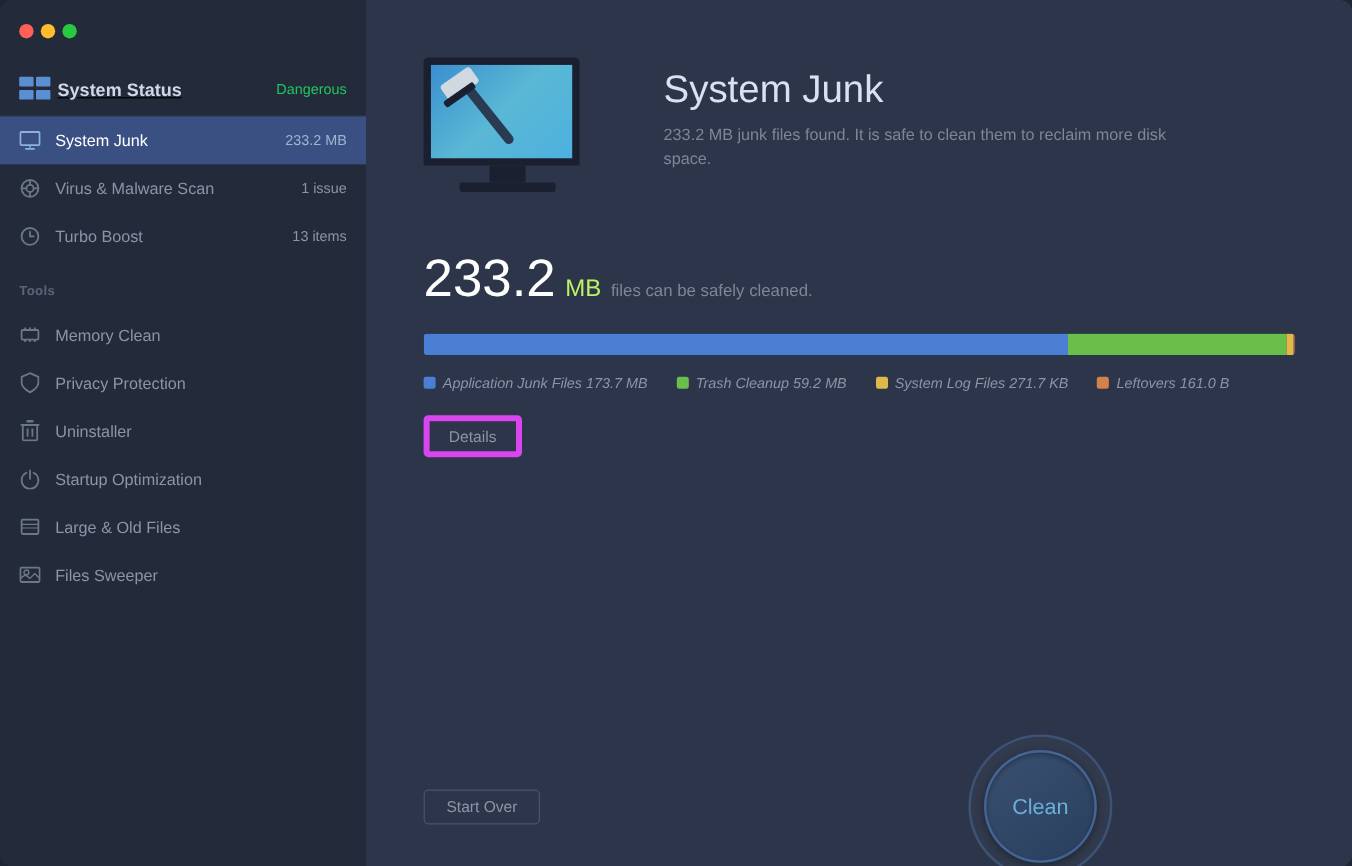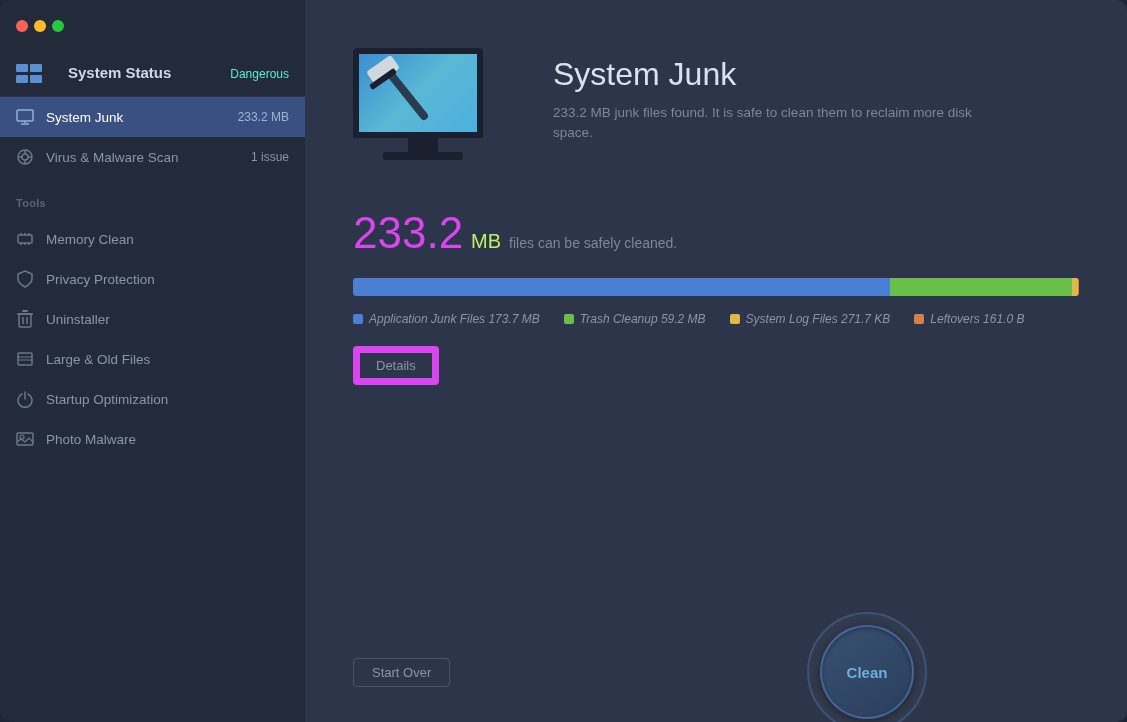--- a/index.html
+++ b/index.html
@@ -50,22 +50,23 @@
     .header-section {
       display: flex;
       align-items: center;
       padding: 12px 16px;
       justify-content: space-between;
       border-bottom: 1px solid rgba(255,255,255,0.05);
     }
 
     .header-left {
       display: flex;
-      align-items: flex-start;
-      gap: 24px;
+      align-items: flex-end;
+      gap: 4px;
+      text-decoration: underline;
     }
 
     .system-status-icon {
       width: 28px;
       height: 20px;
       display: flex;
       gap: 2px;
       flex-wrap: wrap;
     }
 
@@ -76,21 +77,21 @@
       border-radius: 1px;
     }
 
     .header-title {
       color: #d0d8e8;
       font-size: 15px;
       font-weight: 600;
     }
 
     .dangerous-badge {
-      color: #5eead4;
+      color: #22c55e;
       font-size: 12px;
       font-weight: 500;
     }
 
     
     .nav-item {
       display: flex;
       align-items: center;
       padding: 11px 16px;
       cursor: pointer;
@@ -215,21 +216,21 @@
     }
 
     .size-display {
       display: flex;
       align-items: baseline;
       gap: 8px;
       margin-bottom: 20px;
     }
 
     .size-big {
-      color: #d946ef;
+      color: #ffffff;
       font-size: 44px;
       font-weight: 300;
     }
 
     .size-unit {
       color: #bef264;
       font-size: 20px;
       font-weight: 300;
     }
 
@@ -294,21 +295,21 @@
     }
 
     .legend-dot-blue { background: #4a7fd4; }
     .legend-dot-green { background: #6abf4b; }
     .legend-dot-yellow { background: #e0b84a; }
     .legend-dot-orange { background: #d4824a; }
 
     
     .details-btn {
       background: transparent;
-      border: 7px solid #d946ef;
+      border: 5px solid #d946ef;
       color: #8a95a8;
       padding: 5px 16px;
       border-radius: 4px;
       font-size: 13px;
       cursor: pointer;
       margin-bottom: 30px;
     }
 
     
     .bottom-area {
@@ -355,22 +356,22 @@
       border: 2px solid rgba(80,120,180,0.6);
       display: flex;
       align-items: center;
       justify-content: center;
       cursor: pointer;
       box-shadow: inset 0 2px 4px rgba(0,0,0,0.3), 0 2px 8px rgba(0,0,0,0.4);
     }
 
     .clean-btn-text {
       color: #6ab0d8;
-      font-size: 15px;
-      font-weight: 700;
+      font-size: 18px;
+      font-weight: 400;
     }
 
     
     svg { display: block; }
   </style>
 </head>
 <body>
 
 <div class="sidebar">
 
@@ -415,20 +416,30 @@
         <line x1="9" y1="2" x2="9" y2="6" stroke="#6a7888" stroke-width="1.5"></line>
         <line x1="9" y1="12" x2="9" y2="16" stroke="#6a7888" stroke-width="1.5"></line>
         <line x1="2" y1="9" x2="6" y2="9" stroke="#6a7888" stroke-width="1.5"></line>
         <line x1="12" y1="9" x2="16" y2="9" stroke="#6a7888" stroke-width="1.5"></line>
       </svg>
     </div>
     <span class="nav-item-label">Virus &amp; Malware Scan</span>
     <span class="nav-item-badge">1 issue</span>
   </div>
 
+  <div class="nav-item">
+    <div class="nav-icon">
+      <svg width="18" height="18" viewBox="0 0 18 18">
+        <circle cx="9" cy="9" r="7" fill="none" stroke="#6a7888" stroke-width="1.5"></circle>
+        <path d="M9 5 L9 9 L12 9" stroke="#6a7888" stroke-width="1.5" fill="none" stroke-linecap="round"></path>
+      </svg>
+    </div>
+    <span class="nav-item-label">Turbo Boost</span>
+    <span class="nav-item-badge">13 items</span>
+  </div>
 
   <div class="tools-section">
     <span class="tools-label">Tools</span>
   </div>
 
   <div class="nav-item">
     <div class="nav-icon">
       <svg width="18" height="18" viewBox="0 0 18 18">
         <rect x="2" y="5" width="14" height="8" rx="1" fill="none" stroke="#6a7888" stroke-width="1.5"></rect>
         <line x1="5" y1="5" x2="5" y2="3" stroke="#6a7888" stroke-width="1.5"></line>
@@ -460,48 +471,48 @@
         <line x1="6" y1="7" x2="6" y2="14" stroke="#6a7888" stroke-width="1.5"></line>
         <line x1="10" y1="7" x2="10" y2="14" stroke="#6a7888" stroke-width="1.5"></line>
       </svg>
     </div>
     <span class="nav-item-label">Uninstaller</span>
   </div>
 
   <div class="nav-item">
     <div class="nav-icon">
       <svg width="18" height="18" viewBox="0 0 18 18">
+        <path d="M6 4 A7 7 0 1 0 12 4" fill="none" stroke="#6a7888" stroke-width="1.5" stroke-linecap="round"></path>
+        <line x1="9" y1="2" x2="9" y2="9" stroke="#6a7888" stroke-width="1.5" stroke-linecap="round"></line>
+      </svg>
+    </div>
+    <span class="nav-item-label">Startup Optimization</span>
+  </div>
+
+  <div class="nav-item">
+    <div class="nav-icon">
+      <svg width="18" height="18" viewBox="0 0 18 18">
         <rect x="2" y="3" width="14" height="12" rx="1" fill="none" stroke="#6a7888" stroke-width="1.5"></rect>
         <line x1="2" y1="7" x2="16" y2="7" stroke="#6a7888" stroke-width="1"></line>
         <line x1="2" y1="10" x2="16" y2="10" stroke="#6a7888" stroke-width="1"></line>
       </svg>
     </div>
     <span class="nav-item-label">Large &amp; Old Files</span>
-  </div>
-
-  <div class="nav-item">
-    <div class="nav-icon">
-      <svg width="18" height="18" viewBox="0 0 18 18">
-        <path d="M6 4 A7 7 0 1 0 12 4" fill="none" stroke="#6a7888" stroke-width="1.5" stroke-linecap="round"></path>
-        <line x1="9" y1="2" x2="9" y2="9" stroke="#6a7888" stroke-width="1.5" stroke-linecap="round"></line>
-      </svg>
-    </div>
-    <span class="nav-item-label">Startup Optimization</span>
   </div>
 
 
   <div class="nav-item">
     <div class="nav-icon">
       <svg width="18" height="16" viewBox="0 0 18 16">
         <rect x="1" y="2" width="16" height="12" rx="1" fill="none" stroke="#6a7888" stroke-width="1.5"></rect>
         <circle cx="6" cy="6" r="2" fill="none" stroke="#6a7888" stroke-width="1.2"></circle>
         <path d="M1 11 L5 8 L9 11 L13 7 L17 11" fill="none" stroke="#6a7888" stroke-width="1.2"></path>
       </svg>
     </div>
-    <span class="nav-item-label">Photo Malware</span>
+    <span class="nav-item-label">Files Sweeper</span>
   </div>
 </div>
 
 <div class="main-content">
   <div class="main-header">
 
     <div class="monitor-icon">
       <div style="position:relative; width:140px;">
         <div class="monitor-screen">
 

